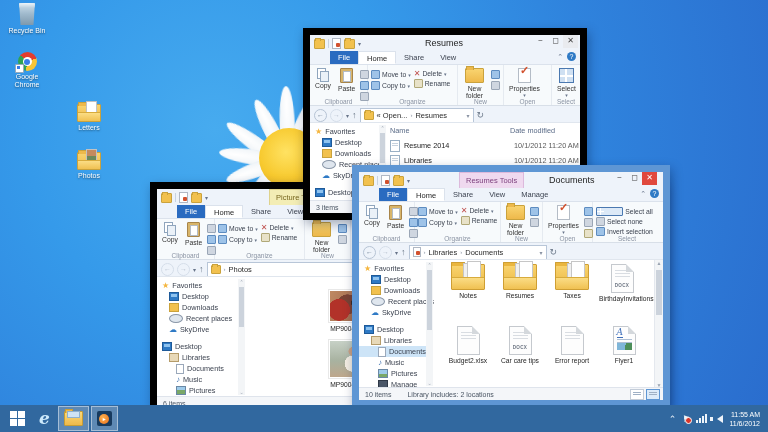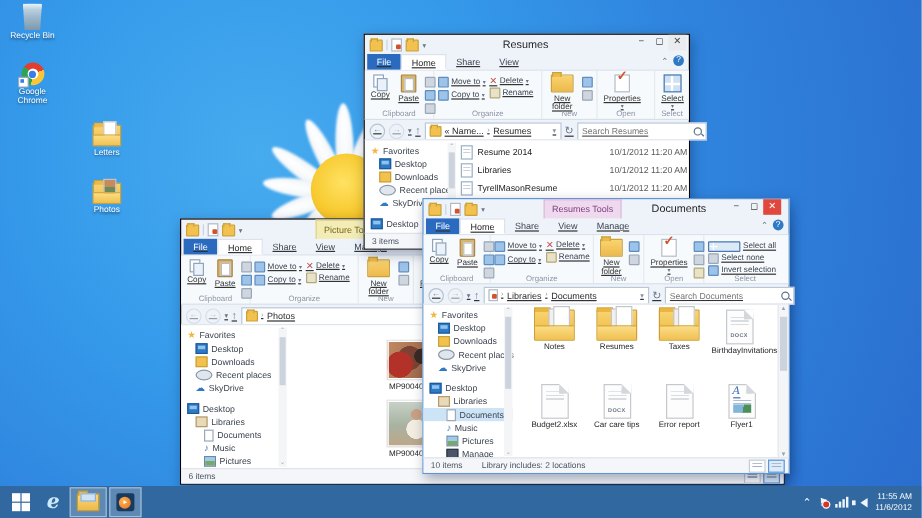--- a/index.html
+++ b/index.html
@@ -34,42 +34,42 @@
   .dfolder{width:22px;height:16px;position:relative;background:linear-gradient(#f9d470,#eeb94b);
     border:1px solid #caa23c;border-radius:1px;}
   .dfolder:before{content:"";position:absolute;left:0;top:-3px;width:8px;height:3px;background:#eeb94b;
     border:1px solid #caa23c;border-bottom:none;border-radius:1px 1px 0 0;}
   .dfolder .dpaper{position:absolute;right:3px;top:-4px;width:9px;height:14px;background:#fff;
     border:1px solid #c2c2c2;}
   .dfolder .dpaper.photo{background:linear-gradient(#c58a5e 0 40%,#6d8a5a 40% 70%,#8a5a43 70%);}
   .dfolder .dfront{position:absolute;left:0;bottom:0;width:100%;height:8px;
     background:linear-gradient(#fbdd85,#f0c152);border-top:1px solid #d8ab3c;}
   
-  .win{position:absolute;background:#eef3fa;border:1px solid #000000;box-shadow:2px 4px 10px rgba(0,20,60,.35);
-    font-size:8px;color:#333;text-decoration:underline;}
+  .win{position:absolute;background:#eef3fa;border:7px solid #000000;box-shadow:2px 4px 10px rgba(0,20,60,.35);
+    font-size:8px;color:#333;}
   .win.active{border-color:#5e96d4;}
   .tbar{position:relative;height:16px;}
   .qat{position:absolute;left:4px;top:3px;display:flex;gap:3px;align-items:center;}
   .mi{display:inline-block;width:9px;height:8px;position:relative;}
   .mi.fold{background:#f2c14e;border:1px solid #caa23c;border-radius:1px;}
   .mi.fold:before{content:"";position:absolute;left:0;top:-2px;width:4px;height:2px;background:#f2c14e;
     border:1px solid #caa23c;border-bottom:none;}
   .mi.page{width:7px;height:9px;background:#fff;border:1px solid #b0b8c4;}
   .mi.page:before{content:"";position:absolute;right:0;bottom:1px;width:4px;height:4px;background:#d2512e;
     border-radius:1px;}
   .qsep{width:1px;height:9px;background:#c9d3e0;}
   .qdrop{font-size:6px;color:#68758a;}
   .title{position:absolute;top:3px;font-size:9px;color:#1e1e1e;white-space:nowrap;}
   .cap{position:absolute;top:0;display:flex;}
   .cap span{width:15px;height:13px;text-align:center;line-height:12px;font-size:8px;color:#444;}
   .cap .close-red{background:#e0483d;color:#fff;}
   .ctab{position:absolute;top:0;height:15px;line-height:15px;padding:0 6px;font-size:7.5px;}
   .ctab.library{background:#efd9ef;color:#7c3f7c;border:1px solid #dcb9dc;border-bottom:none;}
   .ctab.picture{background:#f3edb5;color:#77671f;border:1px solid #ded28c;border-bottom:none;}
-  .tabs{position:relative;height:13px;display:flex;padding-left:2px;border-bottom:1px solid #dbe2ec;}
+  .tabs{position:relative;height:13px;display:flex;padding-left:20px;border-bottom:1px solid #dbe2ec;}
   .tab{padding:0 8px;line-height:13px;font-size:7.5px;color:#3c4350;}
   .tab.file{background:#2a6bc0;color:#fff;}
   .tab.on{background:#fff;border:1px solid #dbe2ec;border-bottom:1px solid #fff;color:#1e1e1e;}
   .tabaux{position:absolute;right:4px;top:1px;display:flex;gap:4px;align-items:center;}
   .chev{font-size:7px;color:#68758a;}
   .helpq{width:9px;height:9px;border-radius:50%;background:#2f7ac5;color:#fff;font-size:7px;line-height:9px;
     text-align:center;}
   .ribbon{position:relative;height:40px;background:#f7fafc;border-bottom:1px solid #d8dfe8;display:flex;}
   .rgroup{position:relative;height:100%;border-right:1px solid #e5eaf0;padding:2px 3px 0;box-sizing:border-box;
     display:flex;gap:3px;}
@@ -556,30 +556,26 @@
         <div class="rg-label">Select</div>
       </div>
     </div>
     <div class="addr">
       <span class="nav">←</span>
       <span class="nav dis">→</span>
       <span class="qdrop">▾</span>
       <span class="upar">↑</span>
       <div class="crumb" style="width:106px">
         <span class="mi fold" style="width:8px;height:7px"></span>
-        <span>« Name...</span>
+        <span>« Open...</span>
         <span class="csep">›</span>
         <span>Resumes</span>
         <span class="cdrop" style="margin-left:auto">▾</span>
       </div>
       <span class="refr">↻</span>
-      <div class="search" style="flex:1">
-        <input placeholder="Search Resumes" style="">
-        <span class="mag"></span>
-      </div>
     </div>
     <div class="wbody" style="top:87px;height:78px">
       <div class="side" style="width:76px">
         <div class="sitem">
             <span class="si star">★</span>
             <span>Favorites</span>
           </div>
         <div class="sitem c1">
             <span class="si mon"></span>
             <span>Desktop</span>
@@ -597,20 +593,24 @@
             <span>SkyDrive</span>
           </div>
         <div class="sgap"></div>
         <div class="sitem">
             <span class="si mon"></span>
             <span>Desktop</span>
           </div>
         <div class="sscroll" style="right:0">⌃<span class="sthumb" style="top:8px;height:30px"></span></div>
       </div>
       <div class="list">
+        <div class="lhead">
+          <span class="coln">Name</span>
+          <span>Date modified</span>
+        </div>
         <div class="lrow">
           <span class="fico"></span>
           <span class="coln" style="width:110px">Resume 2014</span>
           <span class="cold">10/1/2012 11:20 AM</span>
         </div>
         <div class="lrow">
           <span class="fico"></span>
           <span class="coln" style="width:110px">Libraries</span>
           <span class="cold">10/1/2012 11:20 AM</span>
         </div>
@@ -746,24 +746,20 @@
       <span class="upar">↑</span>
       <div class="crumb" style="width:130px">
         <span class="mi page" style="width:6px;height:8px"></span>
         <span class="csep">›</span>
         <span>Libraries</span>
         <span class="csep">›</span>
         <span>Documents</span>
         <span class="cdrop" style="margin-left:auto">▾</span>
       </div>
       <span class="refr">↻</span>
-      <div class="search" style="flex:1">
-        <input placeholder="Search Documents" style="">
-        <span class="mag"></span>
-      </div>
     </div>
     <div class="wbody" style="top:87px;height:128px">
       <div class="side" style="width:74px">
         <div class="sitem">
             <span class="si star">★</span>
             <span>Favorites</span>
           </div>
         <div class="sitem c1">
             <span class="si mon"></span>
             <span>Desktop</span>

